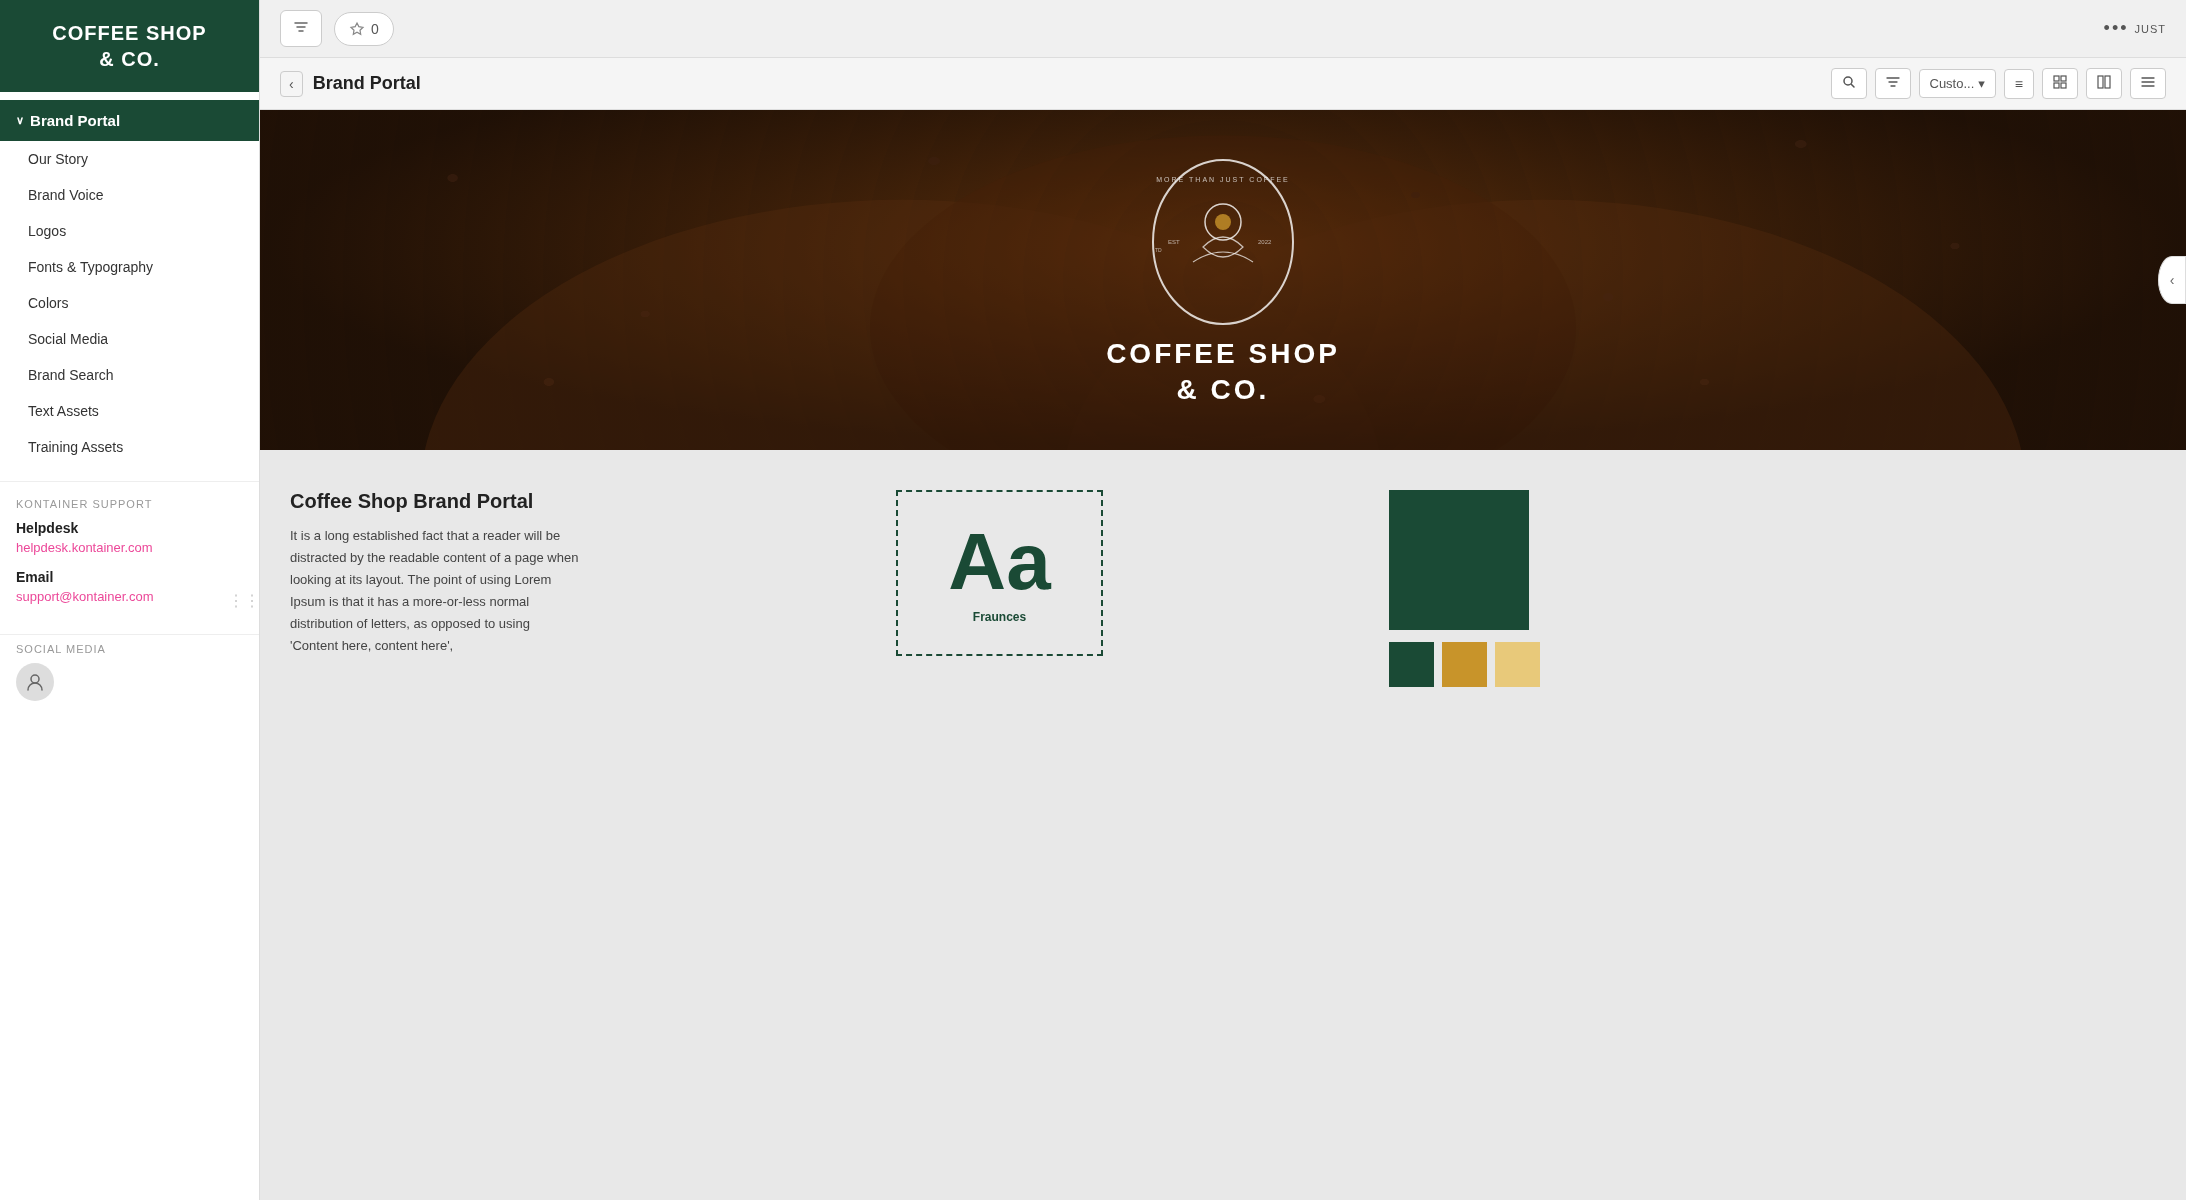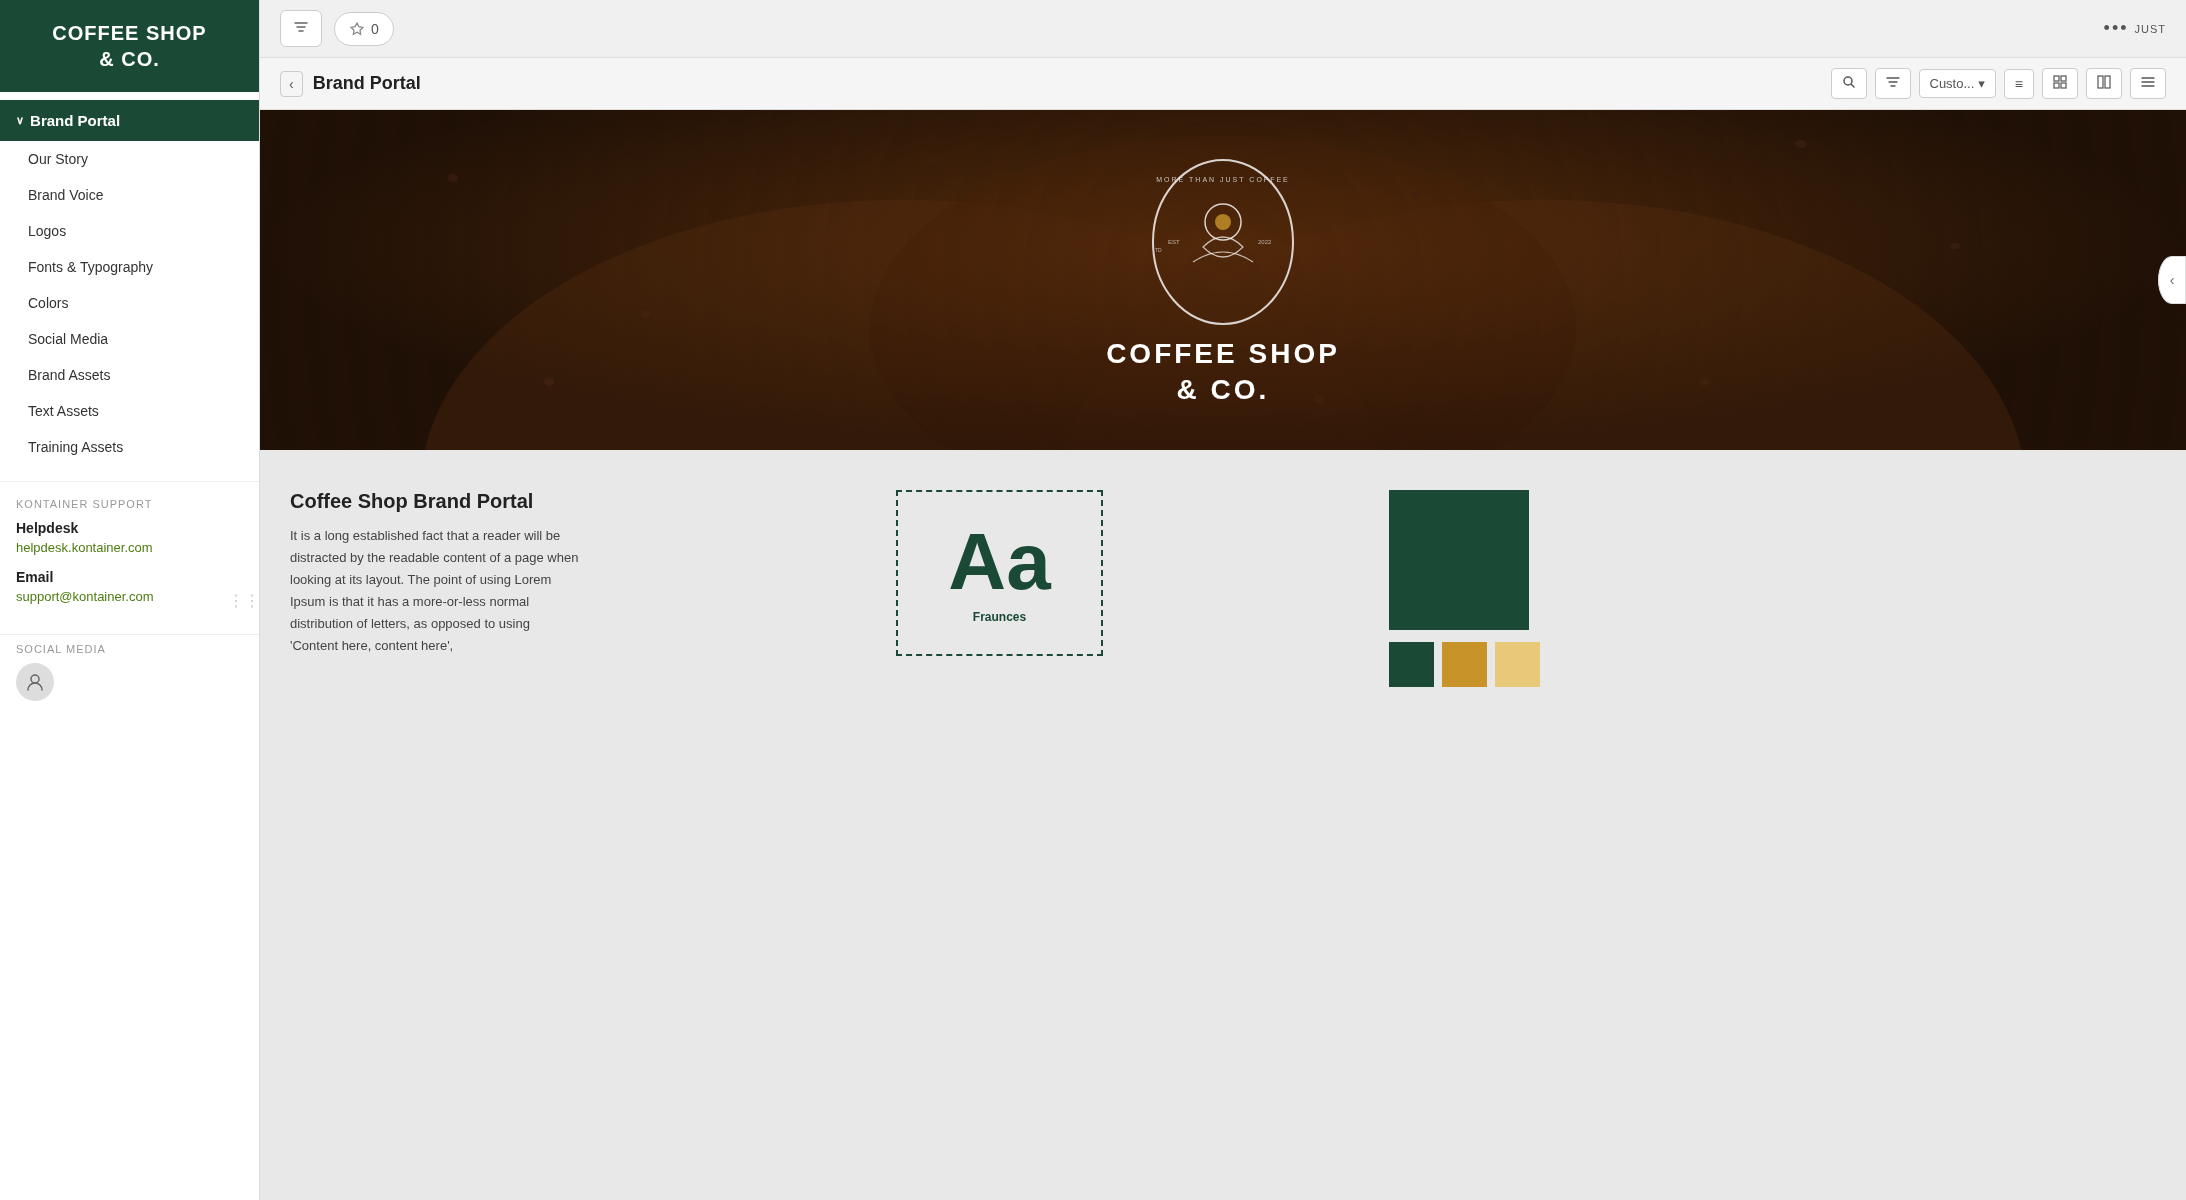--- a/index.html
+++ b/index.html
@@ -62,21 +62,21 @@
       margin-bottom: 10px;
     }
     .support-title {
       font-size: 14px;
       font-weight: 600;
       color: #222;
       margin-bottom: 4px;
     }
     .support-link {
       font-size: 13px;
-      color: #4d7c0f;
+      color: #ec4899;
       margin-bottom: 14px;
     }
     .sidebar-social {
       padding: 8px 16px;
       border-top: 1px solid #eee;
     }
     .social-label {
       font-size: 11px;
       color: #999;
       letter-spacing: 1px;
@@ -384,21 +384,21 @@
       <div class="nav-group-item">
         <span class="chevron">∨</span>
         <span>Brand Portal</span>
       </div>
       <div class="nav-sub-item">Our Story</div>
       <div class="nav-sub-item">Brand Voice</div>
       <div class="nav-sub-item">Logos</div>
       <div class="nav-sub-item">Fonts &amp; Typography</div>
       <div class="nav-sub-item">Colors</div>
       <div class="nav-sub-item">Social Media</div>
-      <div class="nav-sub-item">Brand Assets</div>
+      <div class="nav-sub-item">Brand Search</div>
       <div class="nav-sub-item">Text Assets</div>
       <div class="nav-sub-item">Training Assets</div>
     </div>
 
     <div class="sidebar-support">
       <div class="support-label">KONTAINER SUPPORT</div>
       <div class="support-title">Helpdesk</div>
       <div class="support-link">helpdesk.kontainer.com</div>
       <div class="support-title">Email</div>
       <div class="support-link">support@kontainer.com</div>

